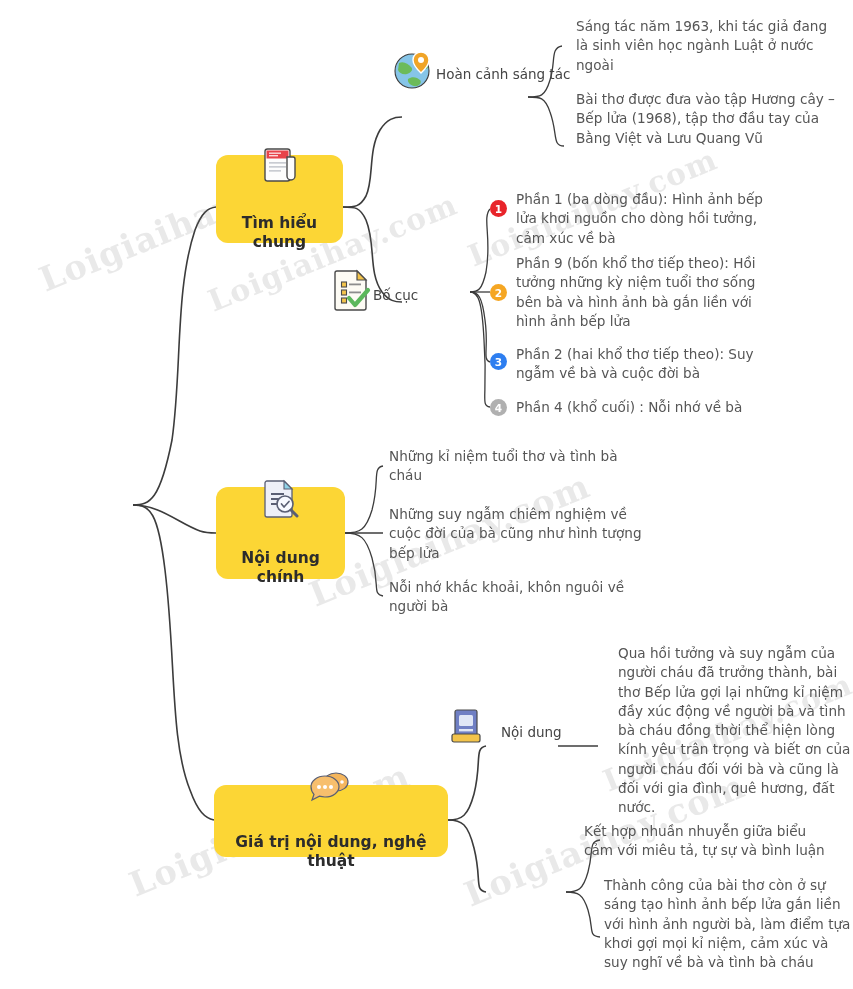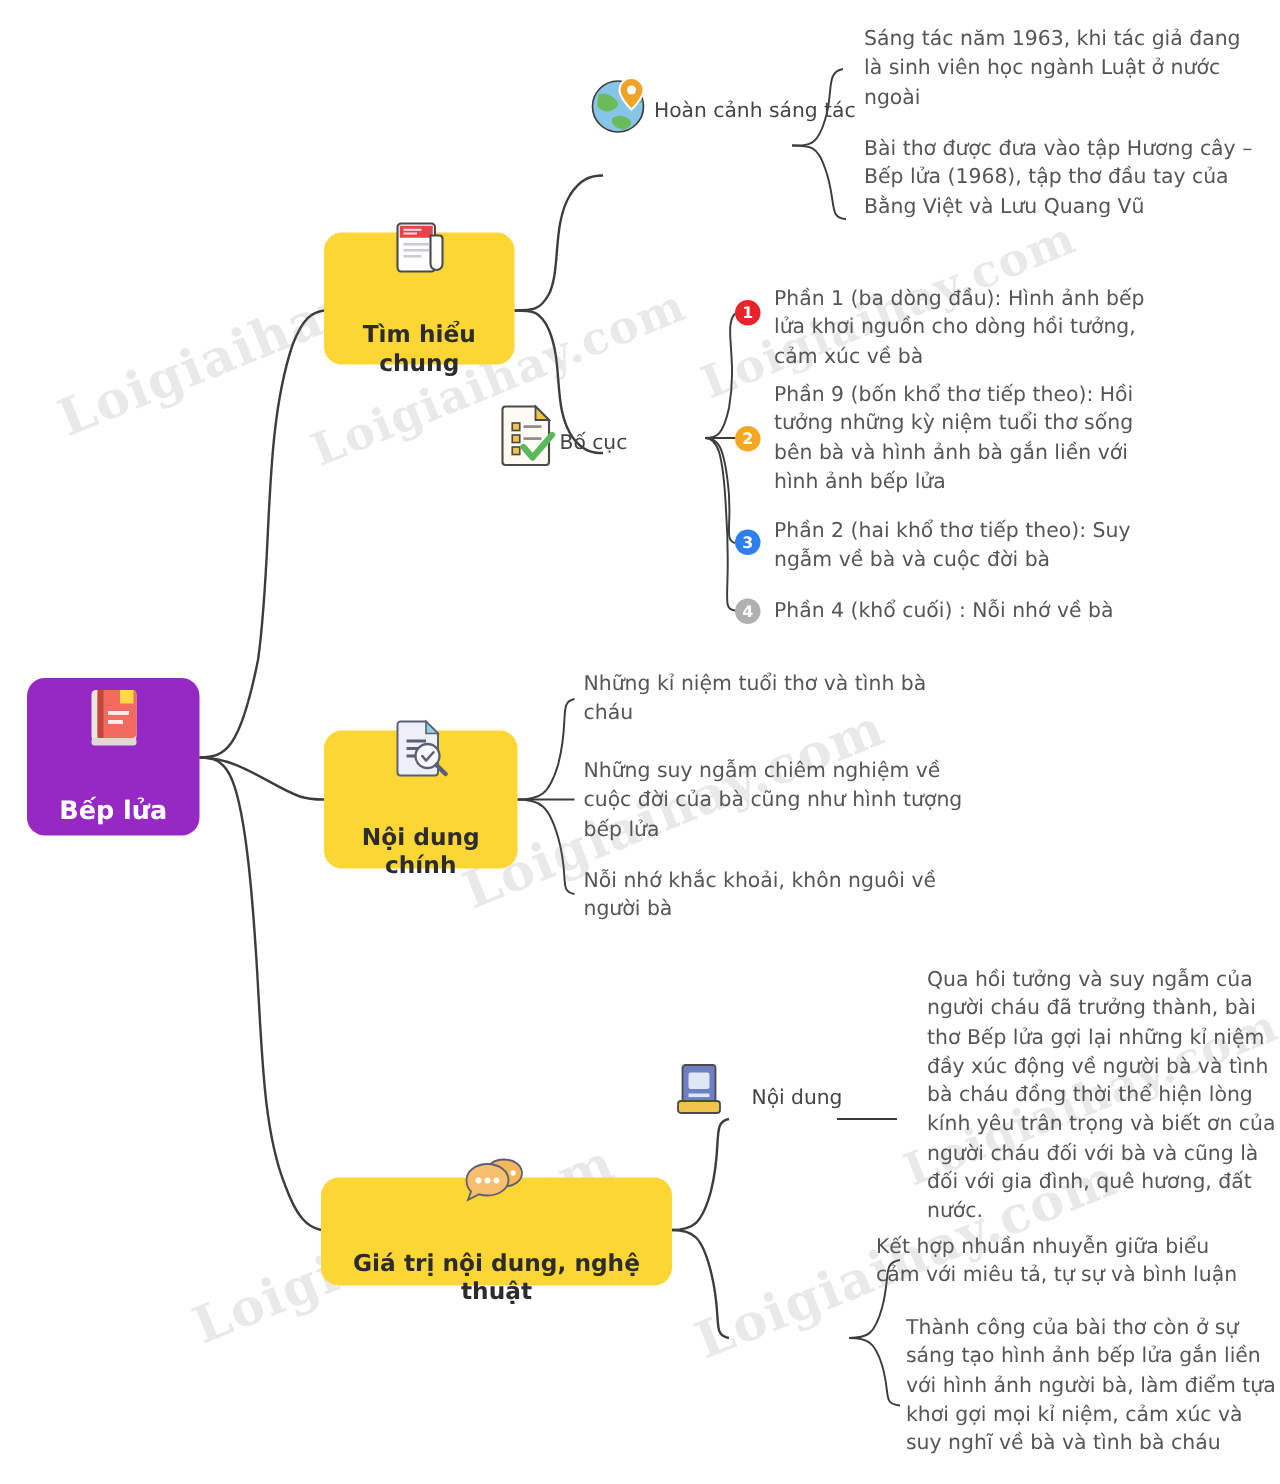--- a/index.html
+++ b/index.html
@@ -141,34 +141,20 @@
   <div class="wm-layer">
     <div class="wm" style="left:30px; top:205px; font-size:34px;">Loigiaihay.com</div>
     <div class="wm" style="left:200px; top:235px; font-size:30px;">Loigiaihay.com</div>
     <div class="wm" style="left:460px; top:190px; font-size:30px;">Loigiaihay.com</div>
     <div class="wm" style="left:300px; top:520px; font-size:34px;">Loigiaihay.com</div>
     <div class="wm" style="left:120px; top:810px; font-size:34px;">Loigiaihay.com</div>
     <div class="wm" style="left:455px; top:820px; font-size:34px;">Loigiaihay.com</div>
     <div class="wm" style="left:595px; top:715px; font-size:30px;">Loigiaihay.com</div>
   </div>
 
-  <div class="node node-root" style="left:18px; top:452px; width:115px; height:105px;">
-    <span class="node-icon">
-      <svg width="40" height="44" viewBox="0 0 40 44">
-        <rect x="5" y="3" width="30" height="34" rx="3" fill="#e8e6e3"></rect>
-        <rect x="9" y="3" width="26" height="32" rx="3" fill="#f26b5e"></rect>
-        <rect x="9" y="3" width="4" height="32" fill="#c4463c"></rect>
-        <rect x="24" y="3" width="9" height="9" fill="#ffd94a"></rect>
-        <rect x="16" y="17" width="14" height="2.6" fill="#fff" opacity="0.9"></rect>
-        <rect x="16" y="23" width="10" height="2.6" fill="#fff" opacity="0.9"></rect>
-        <rect x="5" y="35" width="30" height="5" rx="2" fill="#ddd9d4"></rect>
-      </svg>
-    </span>
-    <span class="node-label">Bếp lửa</span>
-  </div>
 
   <div class="node node-branch" style="left:216px; top:155px; width:127px; height:88px;">
     <span class="node-icon">
       <svg width="36" height="38" viewBox="0 0 36 38">
         <rect x="3" y="3" width="25" height="32" rx="2.5" fill="#fdfdfd" stroke="#4a4a4a" stroke-width="1.4"></rect>
         <rect x="4.5" y="4.5" width="22" height="8" fill="#e8434a"></rect>
         <rect x="7" y="6.5" width="12" height="1.4" fill="#fff" opacity=".8"></rect>
         <rect x="7" y="9" width="9" height="1.4" fill="#fff" opacity=".8"></rect>
         <rect x="7" y="16" width="17" height="1.7" fill="#c9ccd2"></rect>
         <rect x="7" y="20" width="17" height="1.7" fill="#c9ccd2"></rect>

